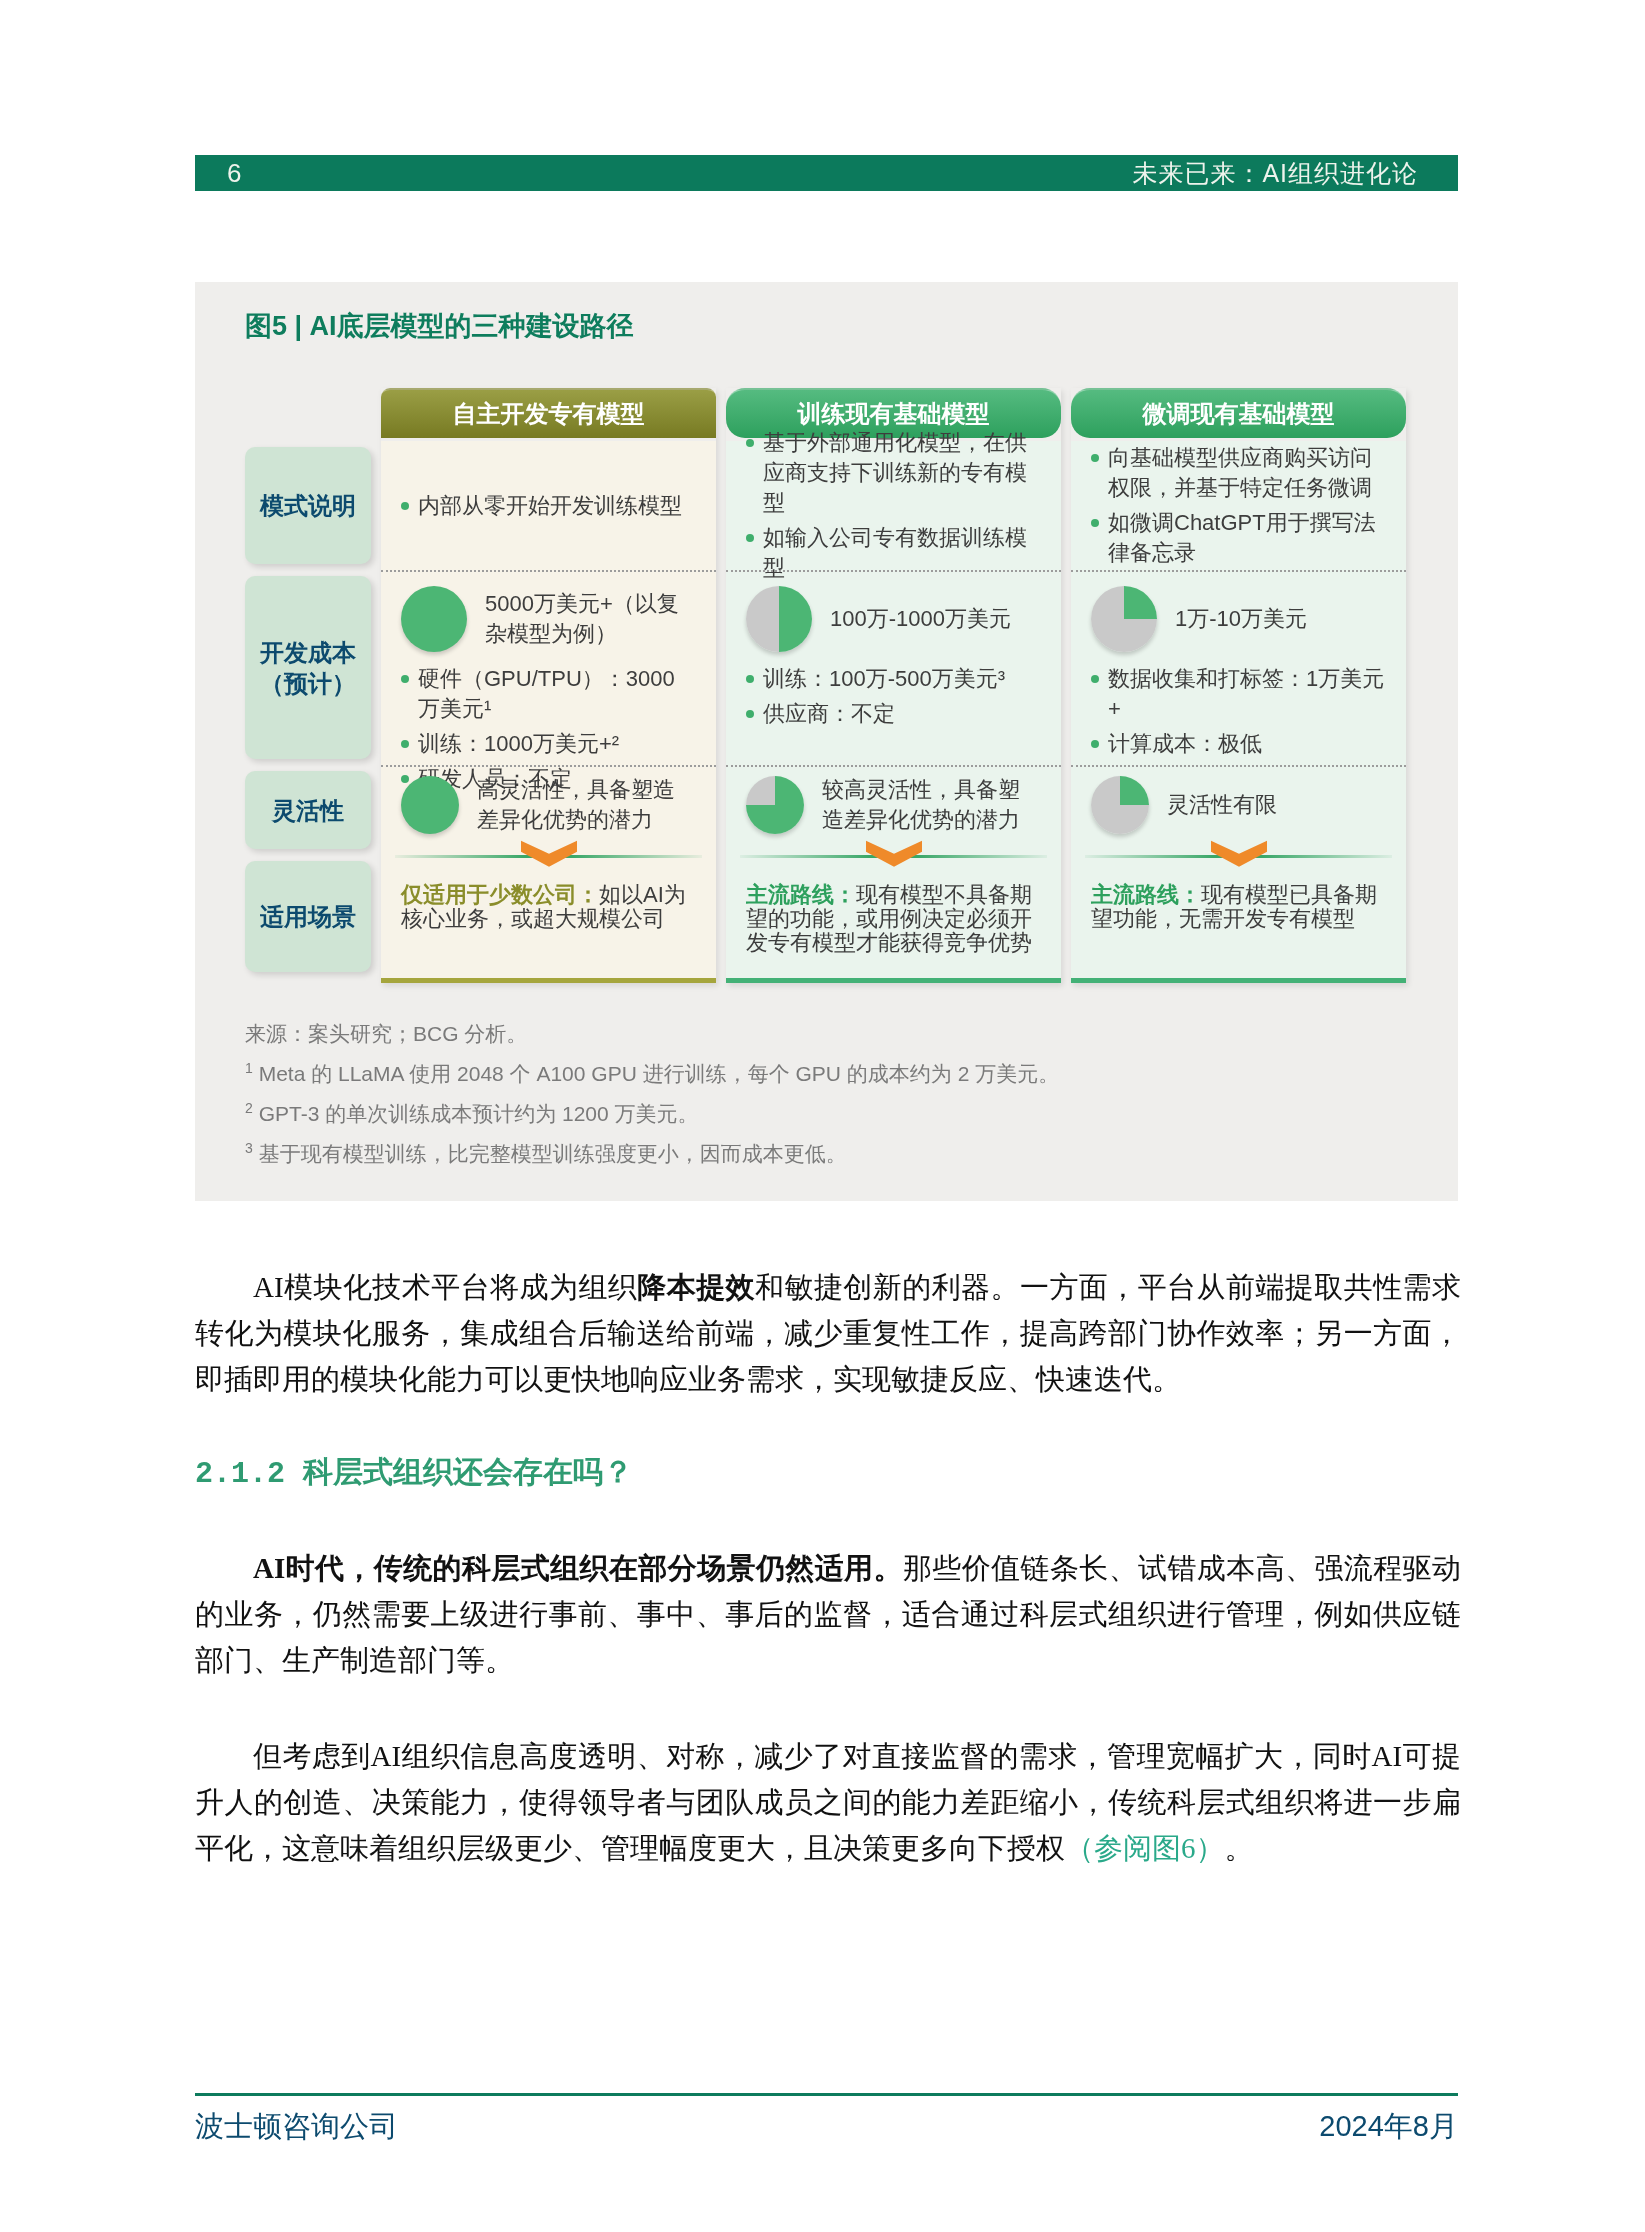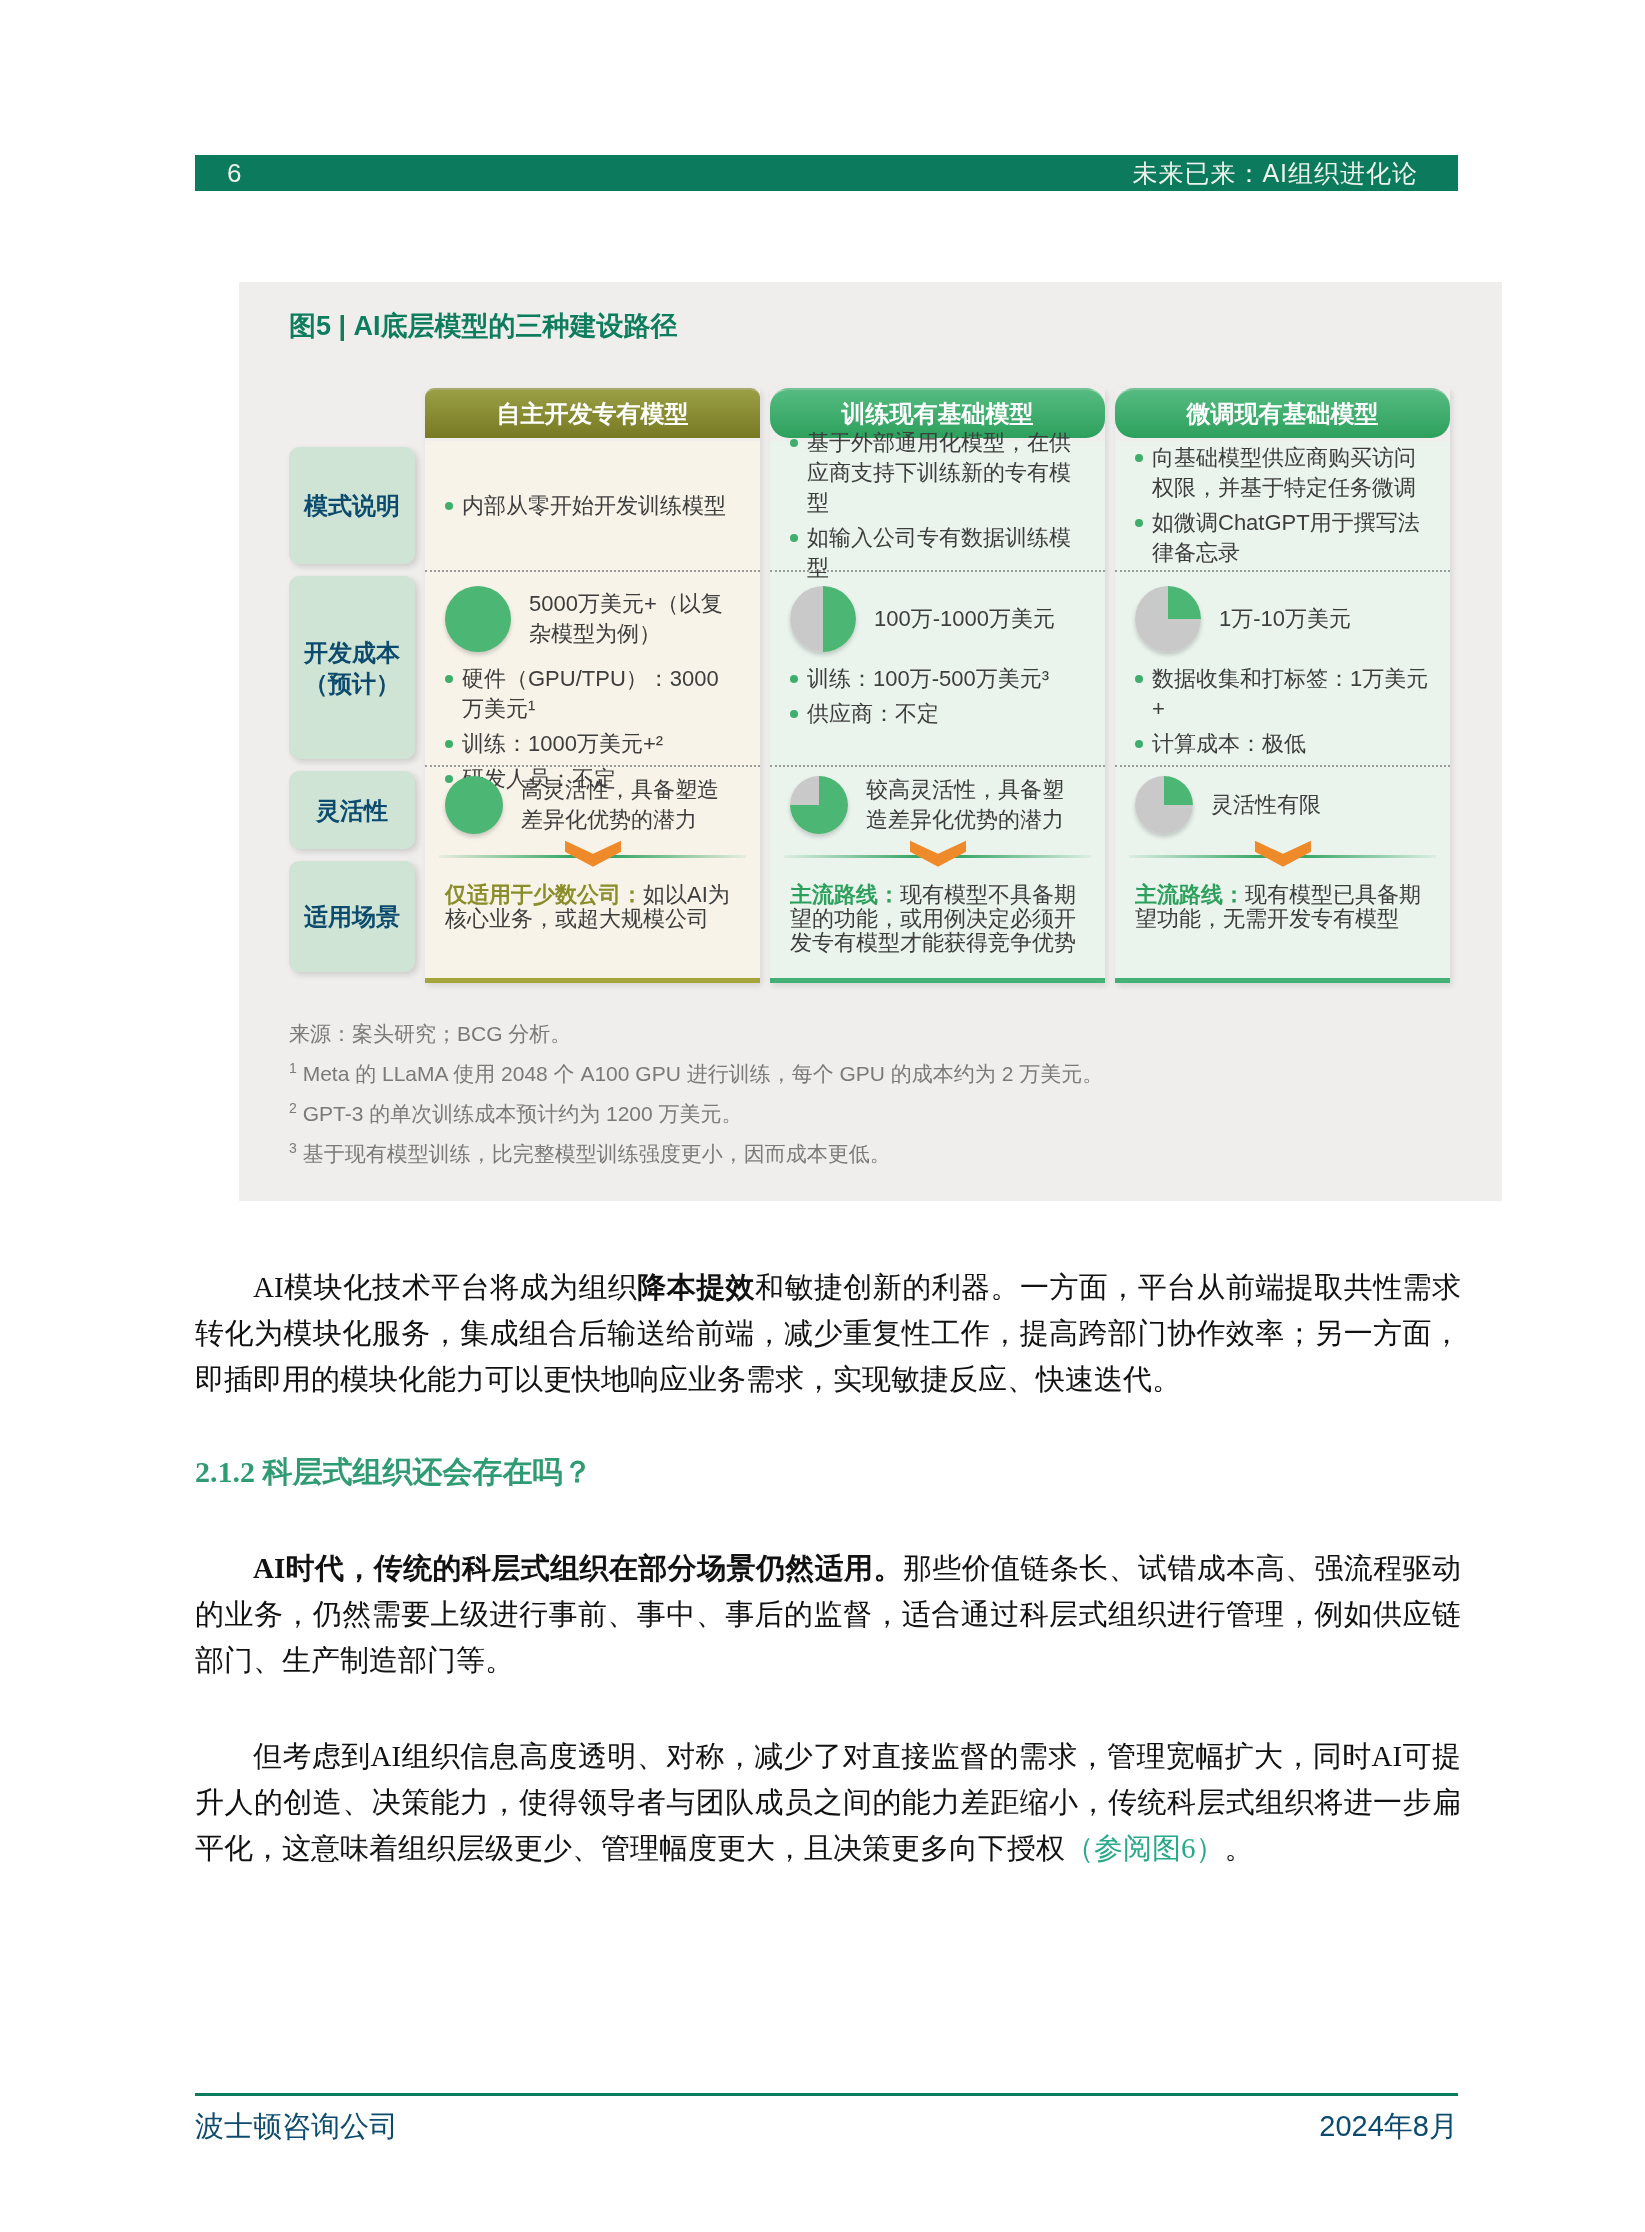--- a/index.html
+++ b/index.html
@@ -8,21 +8,21 @@
 
   
   .topbar{position:absolute;left:195px;top:155px;width:1263px;height:36px;
           background:#0c7a5c;display:flex;align-items:center;justify-content:space-between;
           padding:0 40px 0 32px;box-sizing:border-box;}
   .topbar .pagenum{color:#eef3ec;font-size:26px;}
   .topbar .rtitle{color:#eef3ec;font-size:25px;letter-spacing:1px;}
 
   
   .figpanel{position:absolute;left:195px;top:282px;width:1263px;background:#efeeec;
-            padding:26px 26px 30px 50px;box-sizing:border-box;margin-left:44px;}
+            padding:26px 26px 30px 50px;box-sizing:border-box;}
   .figtitle{color:#0e7d5d;font-size:27px;font-weight:bold;margin:0 0 44px 0;}
 
   .figtable{display:flex;gap:10px;}
   .labelcol{width:126px;flex:none;display:flex;flex-direction:column;}
   .lc-spacer{height:53px;flex:none;}
   .lc-sec{flex:none;display:flex;}
   .lbox{flex:1;margin:6px 0;background:#cfe4d4;border-radius:10px;
         box-shadow:3px 3px 6px rgba(0,0,0,0.14);
         display:flex;align-items:center;justify-content:center;
         color:#0c4a6e;font-weight:bold;font-size:24px;line-height:31px;
@@ -70,21 +70,21 @@
   
   .notes{margin-top:34px;font-size:21px;line-height:34px;color:#7a7a7a;}
   .notes .srclabel{font-weight:normal;}
   .notes sup{font-size:14px;}
 
   
   .bodytext{position:absolute;left:195px;top:1264px;width:1266px;
             font-family:"Liberation Serif", serif;color:#111111;}
   .bodytext p{font-size:29px;line-height:46px;text-align:justify;
               text-indent:2em;margin:0 0 50px 0;}
-  .secthead{font-family:Liberation Serif, serif;color:#2f9b72;
+  .secthead{font-family:Liberation Mono, monospace;color:#2f9b72;
             font-size:30px;font-weight:bold;margin:22px 0 52px 0;}
 
   
   .footrule{position:absolute;left:195px;top:2093px;width:1263px;height:3px;background:#0d7b5d;}
   .footer{position:absolute;left:195px;top:2107px;width:1263px;
           display:flex;justify-content:space-between;color:#0c4a6e;font-size:29px;text-align:right;}
 </style>
 </head>
 <body>
 

